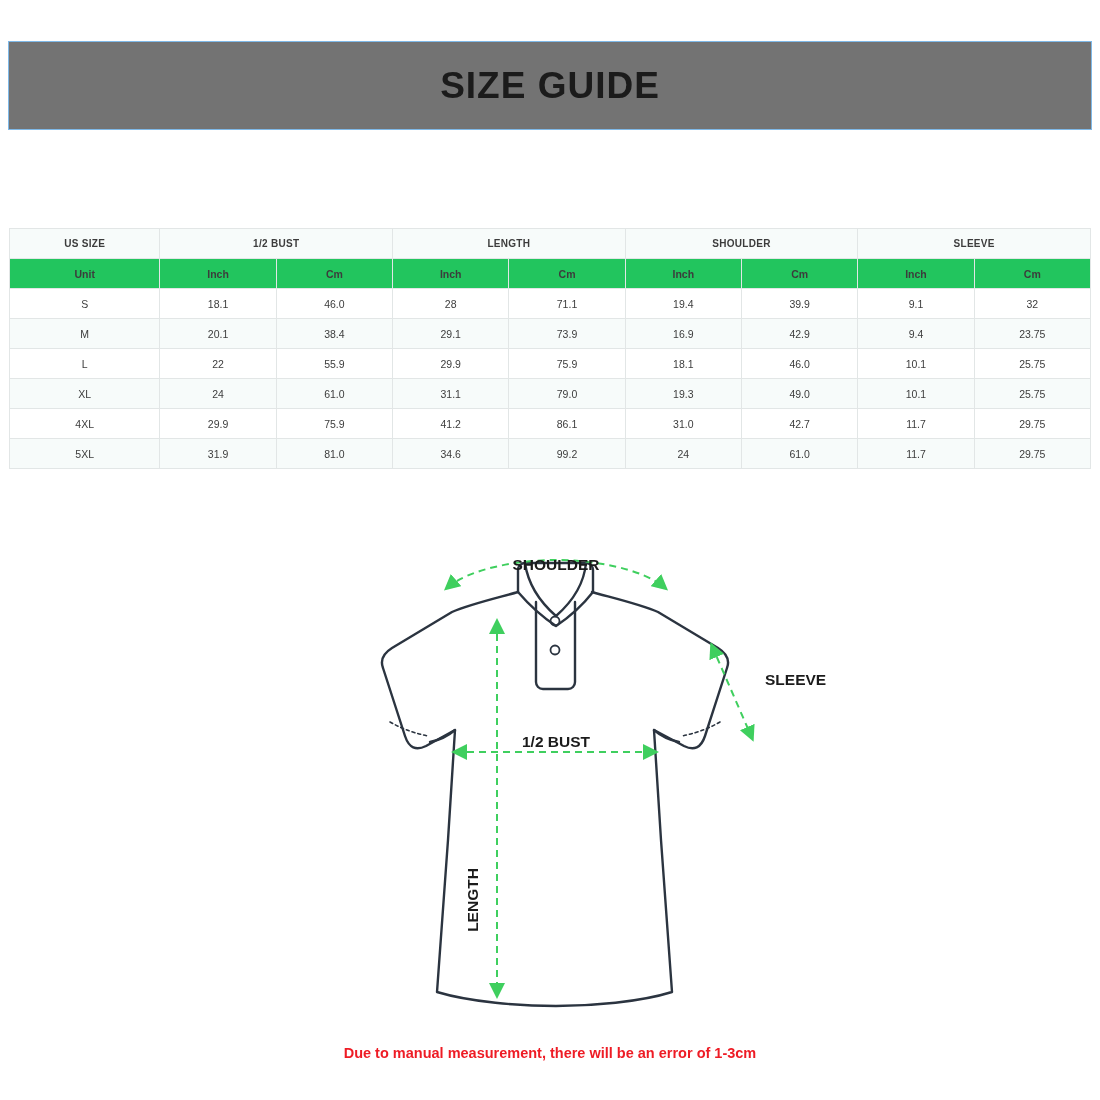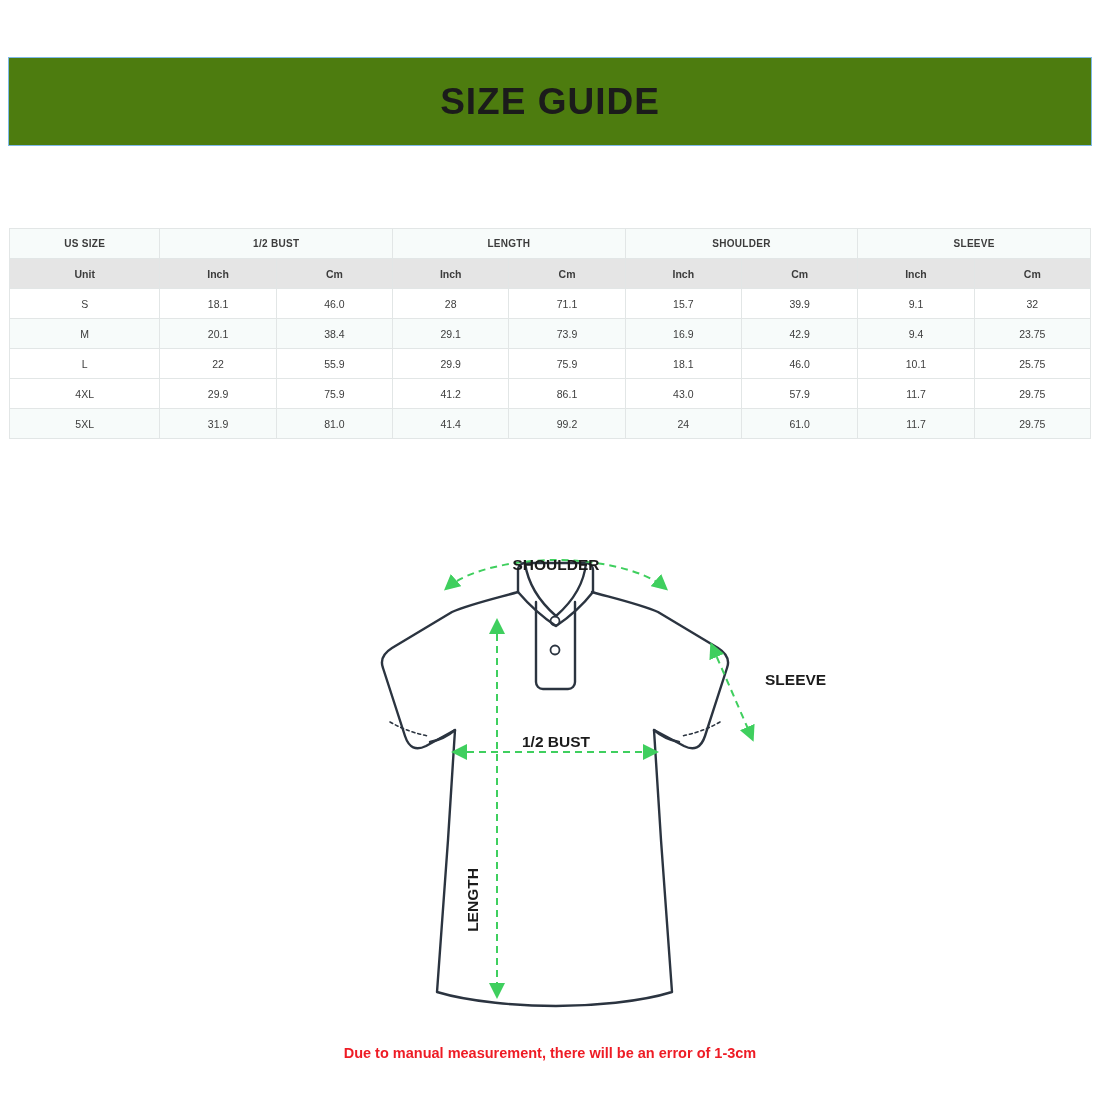--- a/index.html
+++ b/index.html
@@ -16,27 +16,26 @@
     overflow: hidden;
   }
 
   
   .header-banner {
     position: absolute;
     left: 8px;
     top: 41px;
     width: 1084px;
     height: 89px;
-    background: #4d7c0f;
+    background: #737373;
     border: 1px solid #7fb9e8;
     box-sizing: border-box;
     display: flex;
     align-items: center;
     justify-content: center;
-    margin-top: 16px;
   }
   .header-title {
     font-size: 37px;
     font-weight: bold;
     letter-spacing: 1px;
     color: #1b1b1b;
     font-family: "Liberation Sans", sans-serif;
   }
 
   
@@ -62,21 +61,21 @@
     padding: 0;
   }
   table.size-table thead tr.group-row th {
     background: #f7fbfa;
     font-weight: bold;
     font-size: 10px;
     letter-spacing: 0.3px;
     height: 29px;
   }
   table.size-table thead tr.unit-row th {
-    background: #e5e5e5;
+    background: #22c55e;
     font-weight: bold;
     font-size: 10.5px;
     height: 29px;
   }
   table.size-table tbody tr.alt td {
     background: #f7fbfa;
   }
   table.size-table tbody td.size-cell {
     color: #3c3c3c;
   }
@@ -145,21 +144,21 @@
         <th>Cm</th>
       </tr>
     </thead>
     <tbody>
       <tr>
         <td class="size-cell">S</td>
         <td>18.1</td>
         <td>46.0</td>
         <td>28</td>
         <td>71.1</td>
-        <td>15.7</td>
+        <td>19.4</td>
         <td>39.9</td>
         <td>9.1</td>
         <td>32</td>
       </tr>
       <tr class="alt">
         <td class="size-cell">M</td>
         <td>20.1</td>
         <td>38.4</td>
         <td>29.1</td>
         <td>73.9</td>
@@ -172,36 +171,47 @@
         <td class="size-cell">L</td>
         <td>22</td>
         <td>55.9</td>
         <td>29.9</td>
         <td>75.9</td>
         <td>18.1</td>
         <td>46.0</td>
         <td>10.1</td>
         <td>25.75</td>
       </tr>
+      <tr class="alt">
+        <td class="size-cell">XL</td>
+        <td>24</td>
+        <td>61.0</td>
+        <td>31.1</td>
+        <td>79.0</td>
+        <td>19.3</td>
+        <td>49.0</td>
+        <td>10.1</td>
+        <td>25.75</td>
+      </tr>
       <tr>
         <td class="size-cell">4XL</td>
         <td>29.9</td>
         <td>75.9</td>
         <td>41.2</td>
         <td>86.1</td>
-        <td>43.0</td>
-        <td>57.9</td>
+        <td>31.0</td>
+        <td>42.7</td>
         <td>11.7</td>
         <td>29.75</td>
       </tr>
       <tr class="alt">
         <td class="size-cell">5XL</td>
         <td>31.9</td>
         <td>81.0</td>
-        <td>41.4</td>
+        <td>34.6</td>
         <td>99.2</td>
         <td>24</td>
         <td>61.0</td>
         <td>11.7</td>
         <td>29.75</td>
       </tr>
     </tbody>
   </table>
 </div>
 

